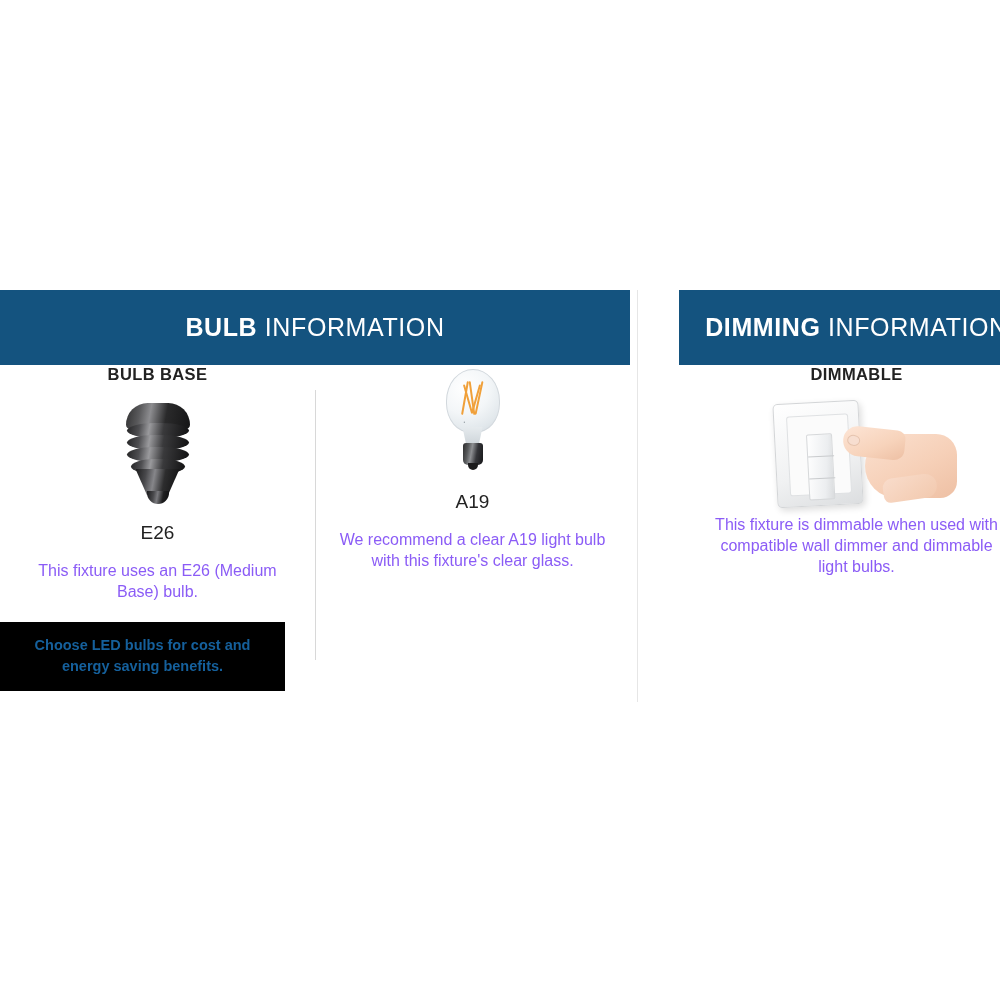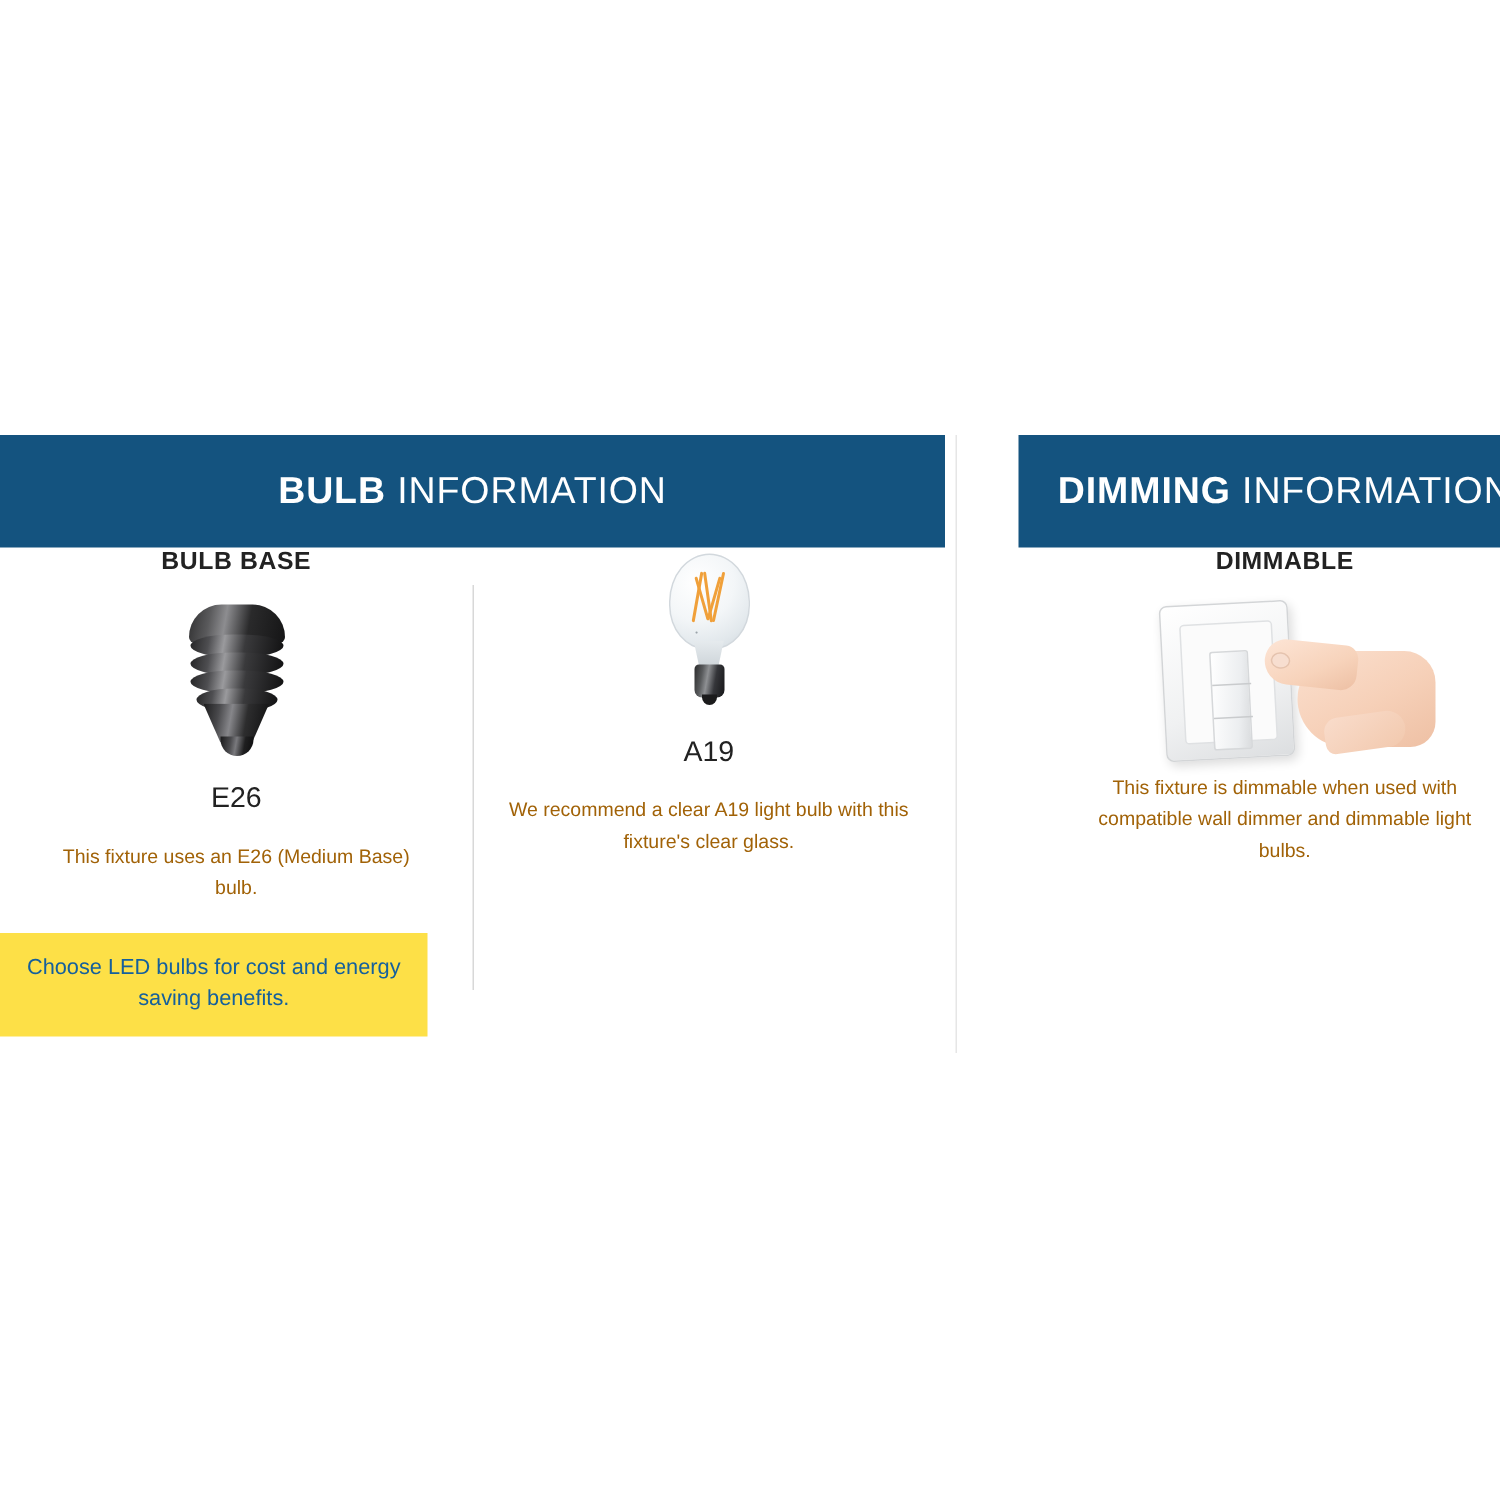--- a/index.html
+++ b/index.html
@@ -100,35 +100,35 @@
   }
 
   .code {
     font-size: 19px;
     color: #222222;
     margin-top: 8px;
     margin-bottom: 16px;
   }
 
   .desc {
-    font-size: 13px;
+    font-size: 16px;
     line-height: 21px;
-    color: #a16207;
+    color: #8b5cf6;
     margin: 0 auto;
     max-width: 250px;
   }
   .desc-wide {
     max-width: 285px;
   }
 
   .tipbox {
     margin-top: 20px;
-    background: #fde047;
+    background: #000000;
     color: #15609c;
-    font-weight: normal;
+    font-weight: bold;
     font-size: 14.5px;
     line-height: 21px;
     padding: 13px 10px 14px 10px;
     width: 285px;
     box-sizing: border-box;
     text-align: center;
   }
 
   .vdivider {
     position: absolute;

